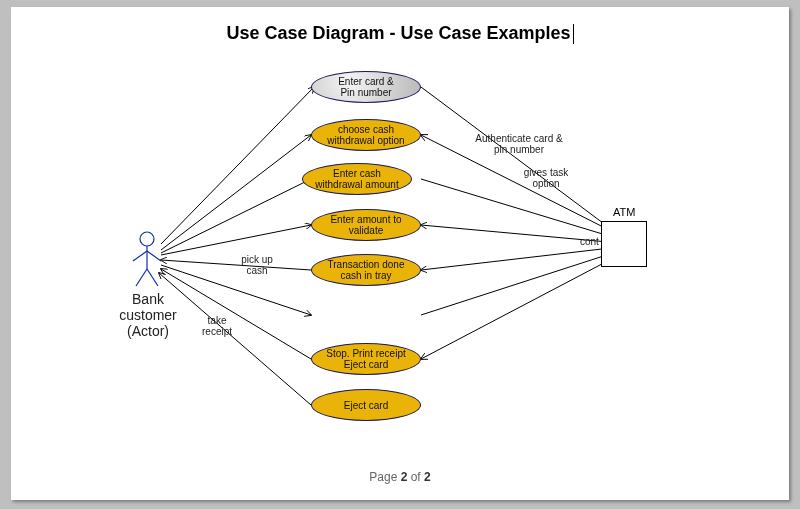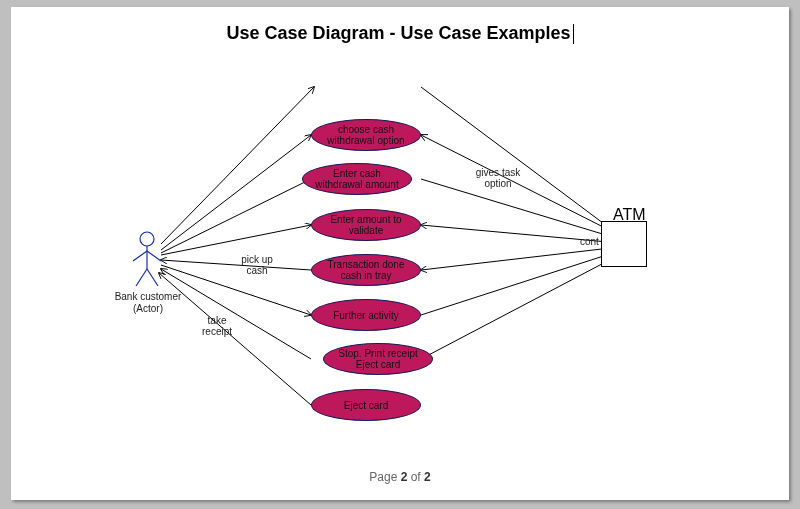--- a/index.html
+++ b/index.html
@@ -31,44 +31,44 @@
   .ellipse{
     position:absolute;
     border:1px solid #1a1a5c;
     border-radius:50%;
     width:108px;height:30px;
     font-size:10px;
     color:#111;
     display:flex;align-items:center;justify-content:center;
     text-align:center;
     line-height:1.1;
-    background:#be185d;
+    background:#eab308;
   }
   .ellipse.grad{
     background:radial-gradient(circle at 35% 30%, #f4f4f4, #b8b8b8);
   }
   .actor{
     position:absolute;
   }
   .actorLabel{
     position:absolute;
-    font-size:10px;color:#222;
+    font-size:14px;color:#222;
     text-align:center;
     width:78px;
     line-height:1.15;
   }
   .atmBox{
     position:absolute;
     border:1.5px solid #000;
     width:44px;height:44px;
     background:#fff;
   }
   .atmLabel{
     position:absolute;
-    font-size:16px;color:#000;
+    font-size:11px;color:#000;
   }
   .edgeLabel{
     position:absolute;
     font-size:10px;color:#222;
     line-height:1.1;
     text-align:center;
   }
   .footer{
     position:absolute;
     left:0;right:0;bottom:16px;
@@ -127,29 +127,30 @@
       <line x1="18" y1="38" x2="7" y2="55"></line>
       <line x1="18" y1="38" x2="29" y2="55"></line>
     </g>
   </svg>
   <div class="actorLabel" style="left:98px;top:284px">Bank customer<br>(Actor)</div>
 
   <div class="atmLabel" style="left:602px;top:199px">ATM</div>
   <div class="atmBox" style="left:590px;top:214px"></div>
   <div class="edgeLabel" style="left:569px;top:229px">cont</div>
 
+  <div class="ellipse grad" style="left:300px;top:64px">Enter card &amp;<br>Pin number</div>
   <div class="ellipse" style="left:300px;top:112px">choose cash<br>withdrawal option</div>
   <div class="ellipse" style="left:291px;top:156px">Enter cash<br>withdrawal amount</div>
   <div class="ellipse" style="left:300px;top:202px">Enter amount to<br>validate</div>
   <div class="ellipse" style="left:300px;top:247px">Transaction done<br>cash in tray</div>
-  <div class="ellipse" style="left:300px;top:292px">Further activity</div>
-  <div class="ellipse" style="left:312px;top:336px">Stop. Print receipt<br>Eject card</div>
+  <div class="ellipse" style="left:300px;top:336px">Stop. Print receipt<br>Eject card</div>
   <div class="ellipse" style="left:300px;top:382px">Eject card</div>
 
-  <div class="edgeLabel" style="left:452px;top:160px;width:70px">gives task<br>option</div>
+  <div class="edgeLabel" style="left:448px;top:126px;width:120px">Authenticate card &amp;<br>pin number</div>
+  <div class="edgeLabel" style="left:500px;top:160px;width:70px">gives task<br>option</div>
   <div class="edgeLabel" style="left:216px;top:247px;width:60px">pick up<br>cash</div>
   <div class="edgeLabel" style="left:180px;top:308px;width:52px">take<br>receipt</div>
 
   <div class="footer">
     <span>Page </span><b>2</b><span> of </span><b>2</b>
   </div>
 
 </div>
 
 </body></html>

